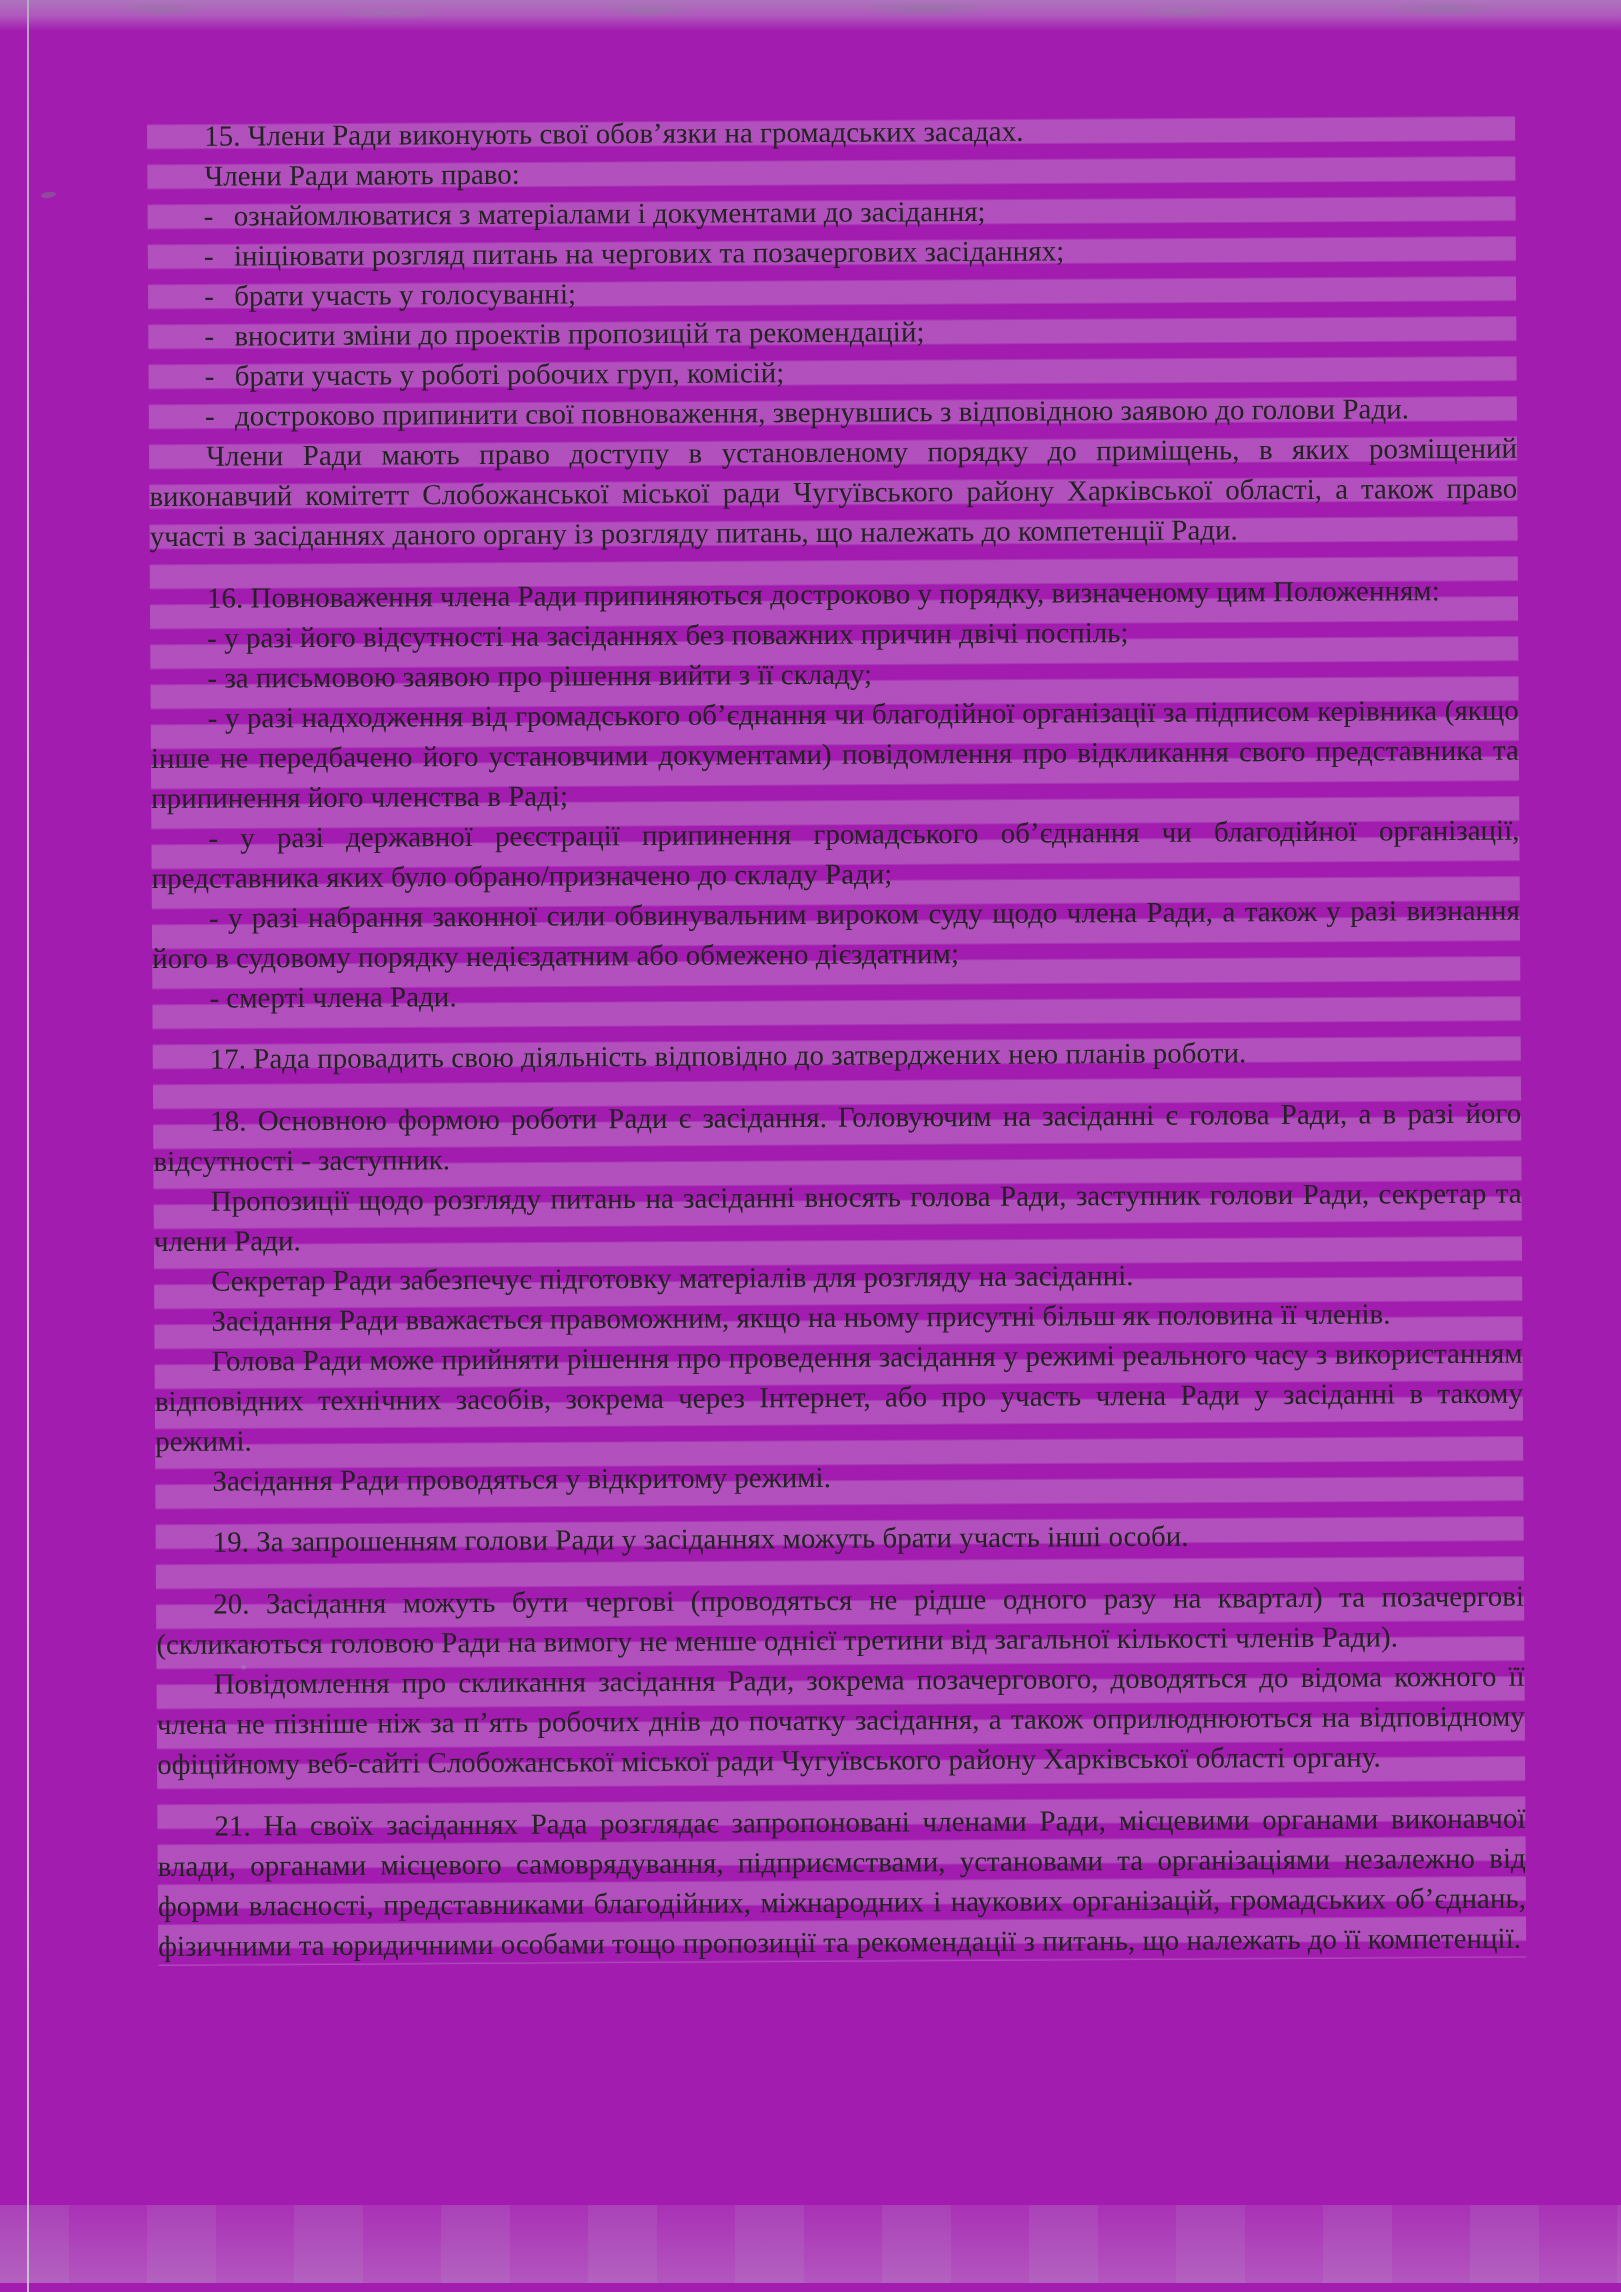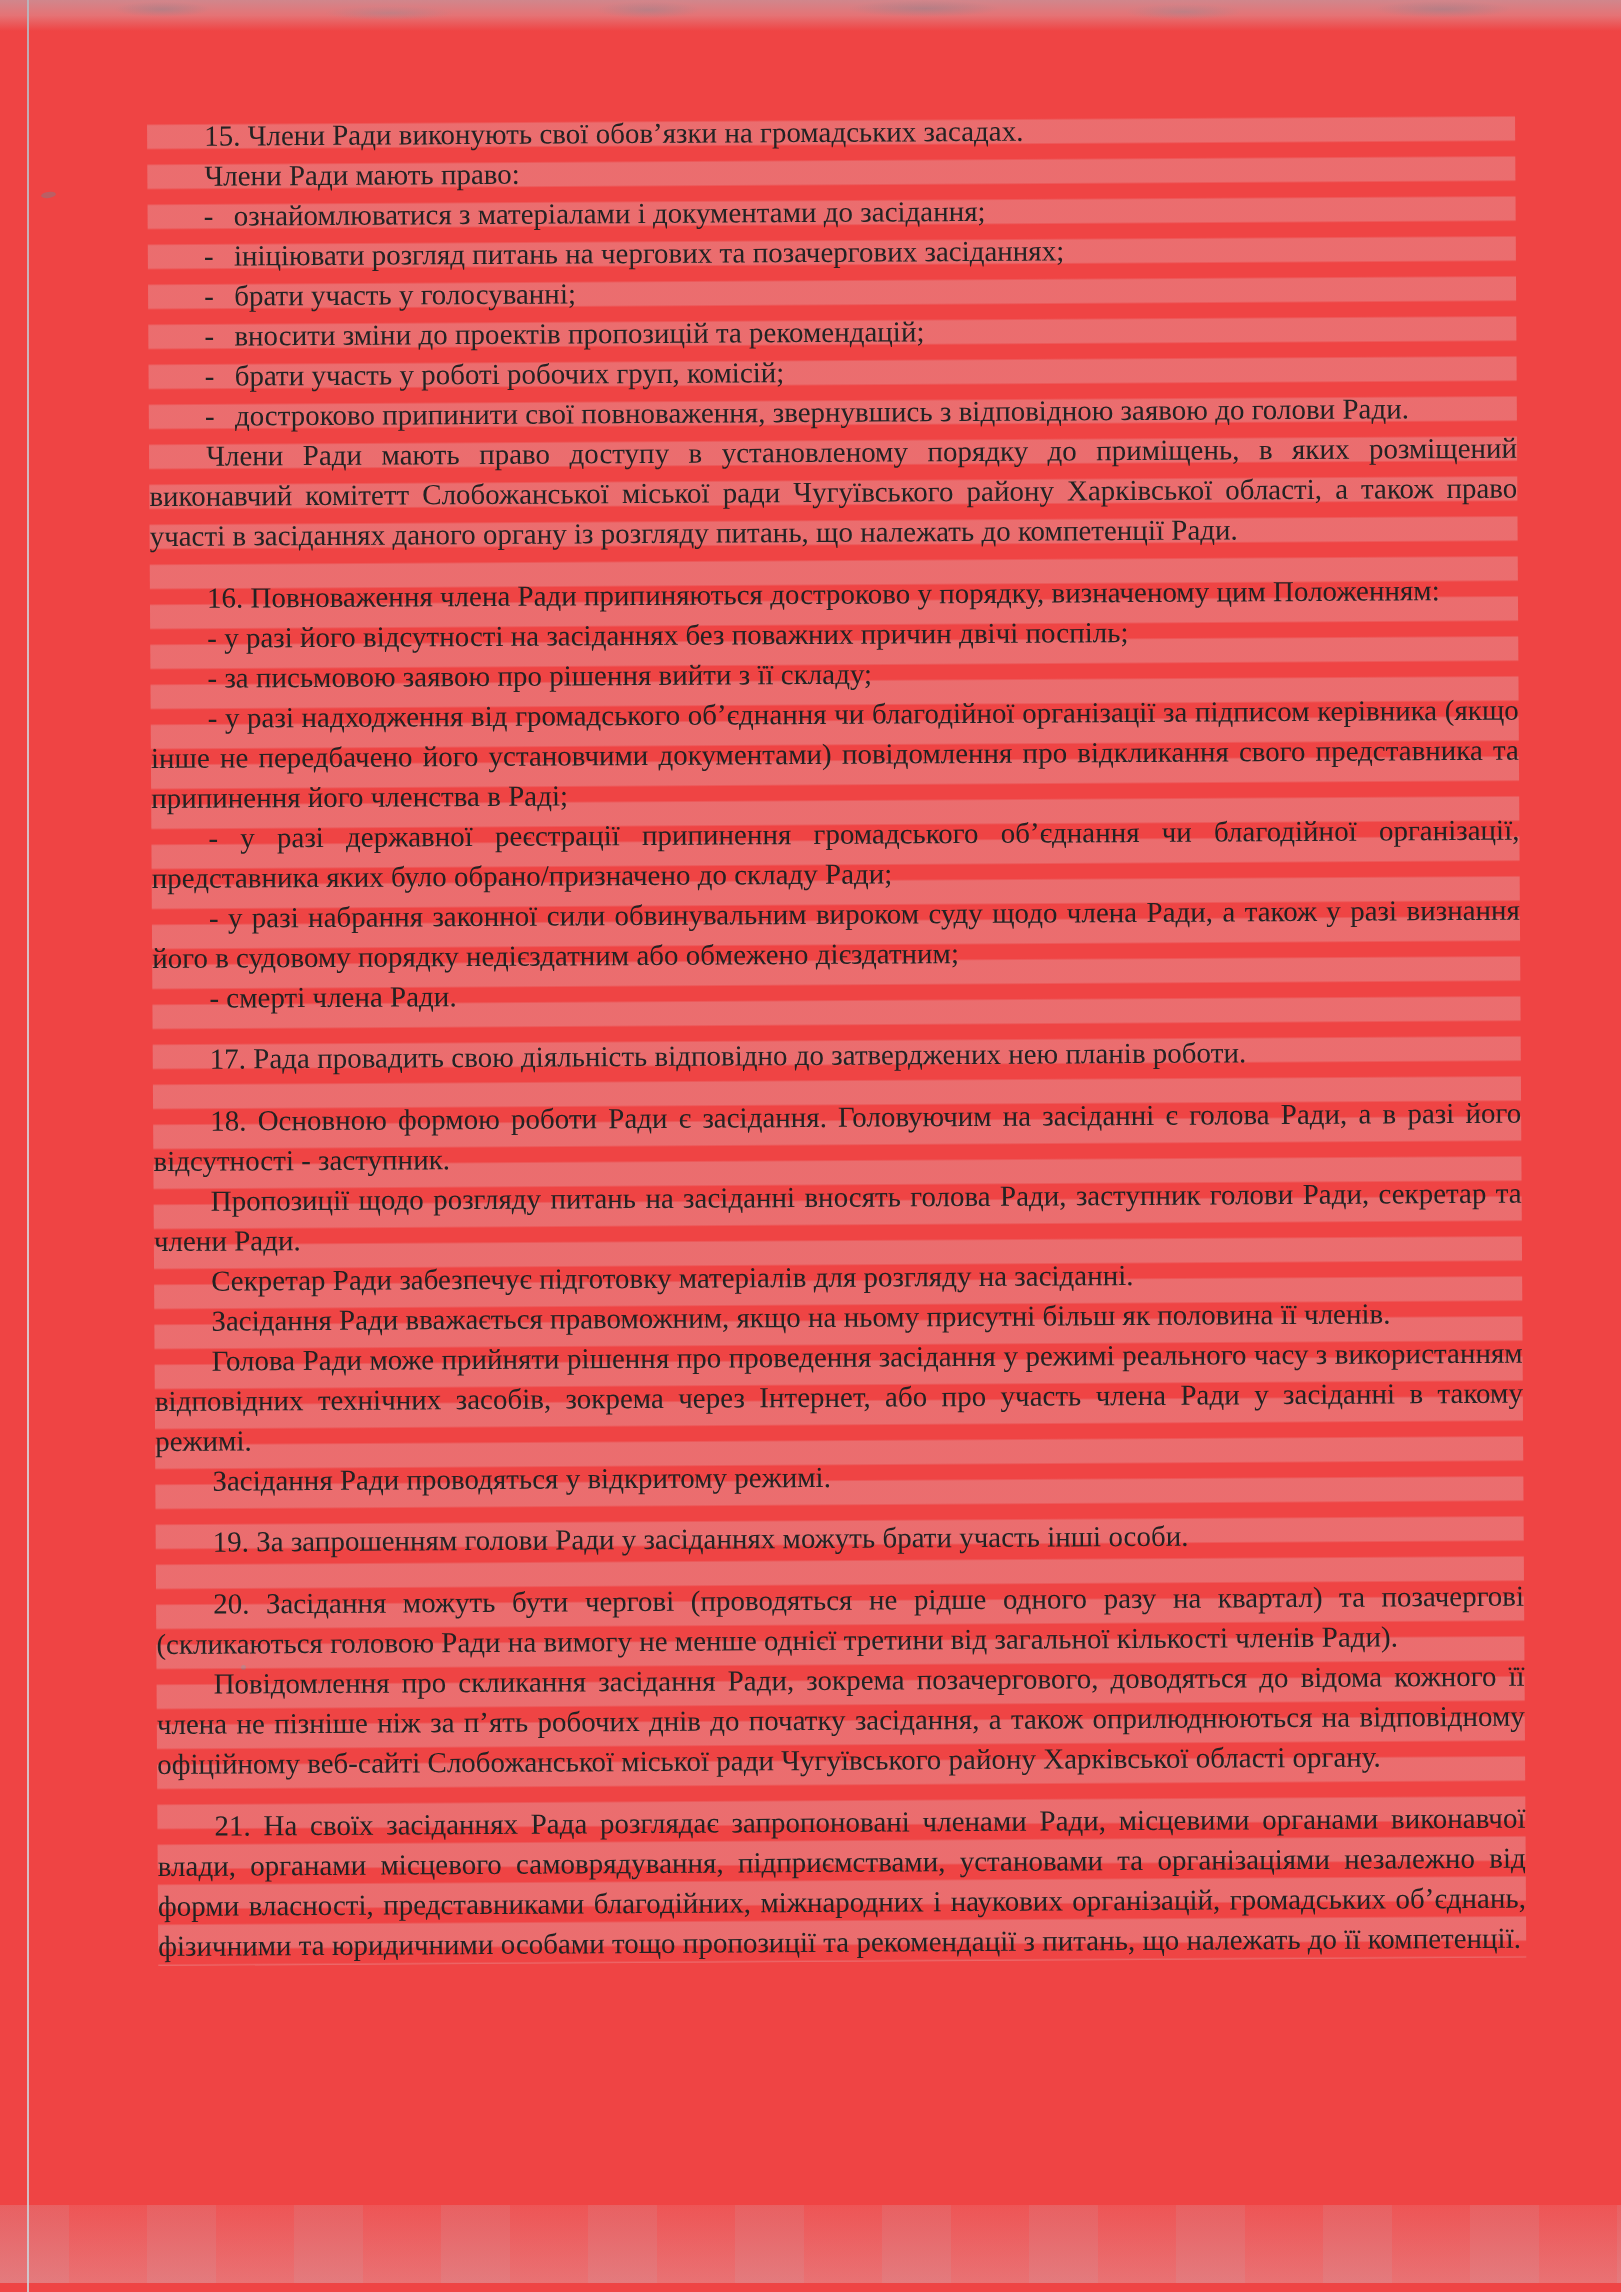--- a/index.html
+++ b/index.html
@@ -5,21 +5,21 @@
   html, body { margin: 0; padding: 0; }
   body {
     width: 1621px; height: 2293px;
     background: #ffffff;
     overflow: hidden;
     position: relative;
     font-family: "Liberation Serif", "DejaVu Serif", serif;
   }
   .page {
     position: absolute; inset: 0;
-    background: #ef4444;
+    background: #a21caf;
     text-decoration: underline;
   }
   
   .top-band {
     position: absolute; top: 0; left: 0; right: 0; height: 31px;
     background:
       radial-gradient(69px 10.8px at 10% 30%, rgba(125,132,144,.40), transparent 70%),
       radial-gradient(93px 9.8px at 24% 42%, rgba(135,142,153,.34), transparent 70%),
       radial-gradient(74px 11.8px at 40% 32%, rgba(128,135,147,.38), transparent 70%),
       radial-gradient(108px 11.8px at 57% 28%, rgba(122,130,143,.40), transparent 70%),

